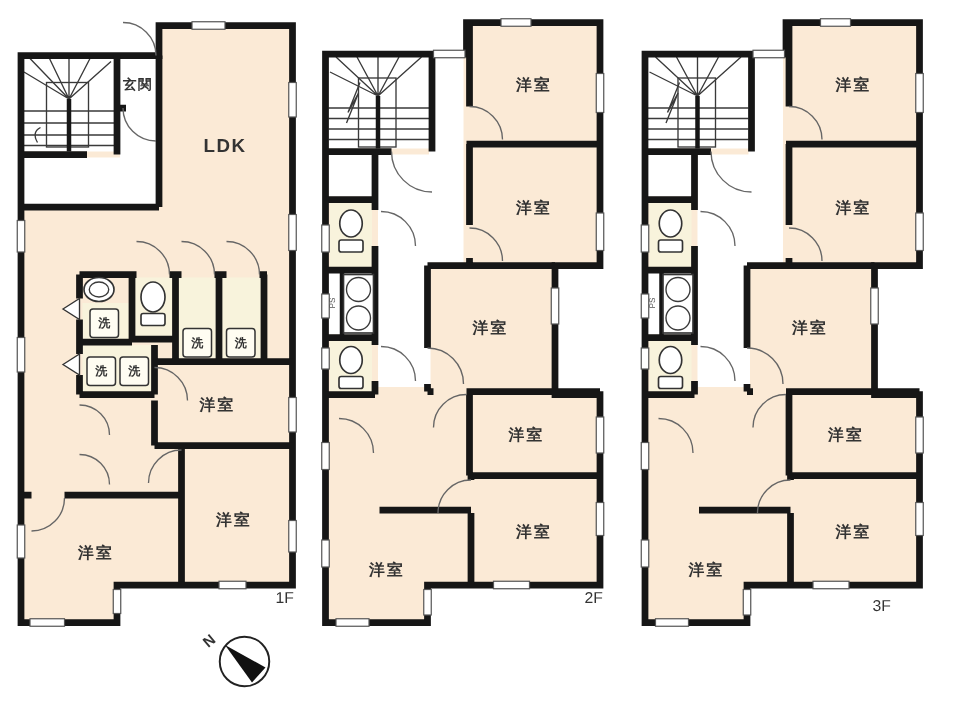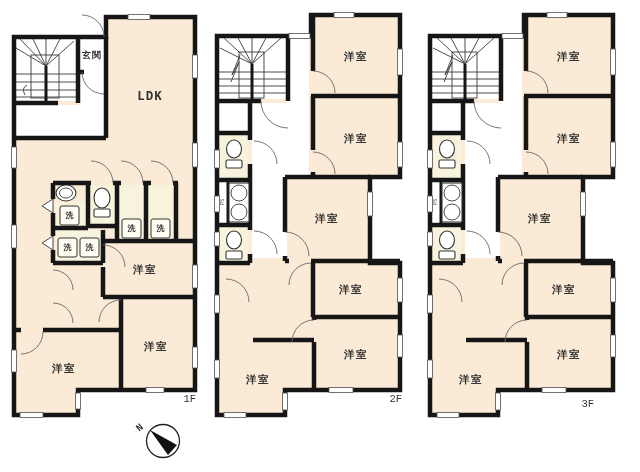--- a/index.html
+++ b/index.html
@@ -1,20 +1,20 @@
 <!DOCTYPE html>
 <html style="--wall: #161616; --room: #fbead6; --wet: #f8f3dc; --bg: #ffffff; --txt: #333333;"><head>
 <meta charset="utf-8">
 <style>
   :root{
     --wall:#161616; --room:#fbead6; --wet:#f8f3dc; --bg:#ffffff; --txt:#333333;
   }
   html,body{margin:0;padding:0;background:#fff;}
   #canvas{position:relative;width:640px;height:472px;background:var(--bg);overflow:hidden;
-          font-family:Liberation Mono, monospace;}
+          font-family:Liberation Sans, sans-serif;}
   svg{display:block}
   .cream{fill:var(--room);stroke:none}
   .white{fill:#ffffff;stroke:none}
   .pale{fill:var(--wet);stroke:none}
   .wall{fill:none;stroke:var(--wall);stroke-width:4.5;stroke-linecap:butt}
   .wall3{fill:none;stroke:var(--wall);stroke-width:3}
   .thin{fill:none;stroke:#3a3a3a;stroke-width:0.9}
   .arc{fill:none;stroke:#666;stroke-width:0.9}
   .fix{fill:#ffffff;stroke:#333;stroke-width:1.1}
   .winr{fill:#ffffff;stroke:#555;stroke-width:0.8}

